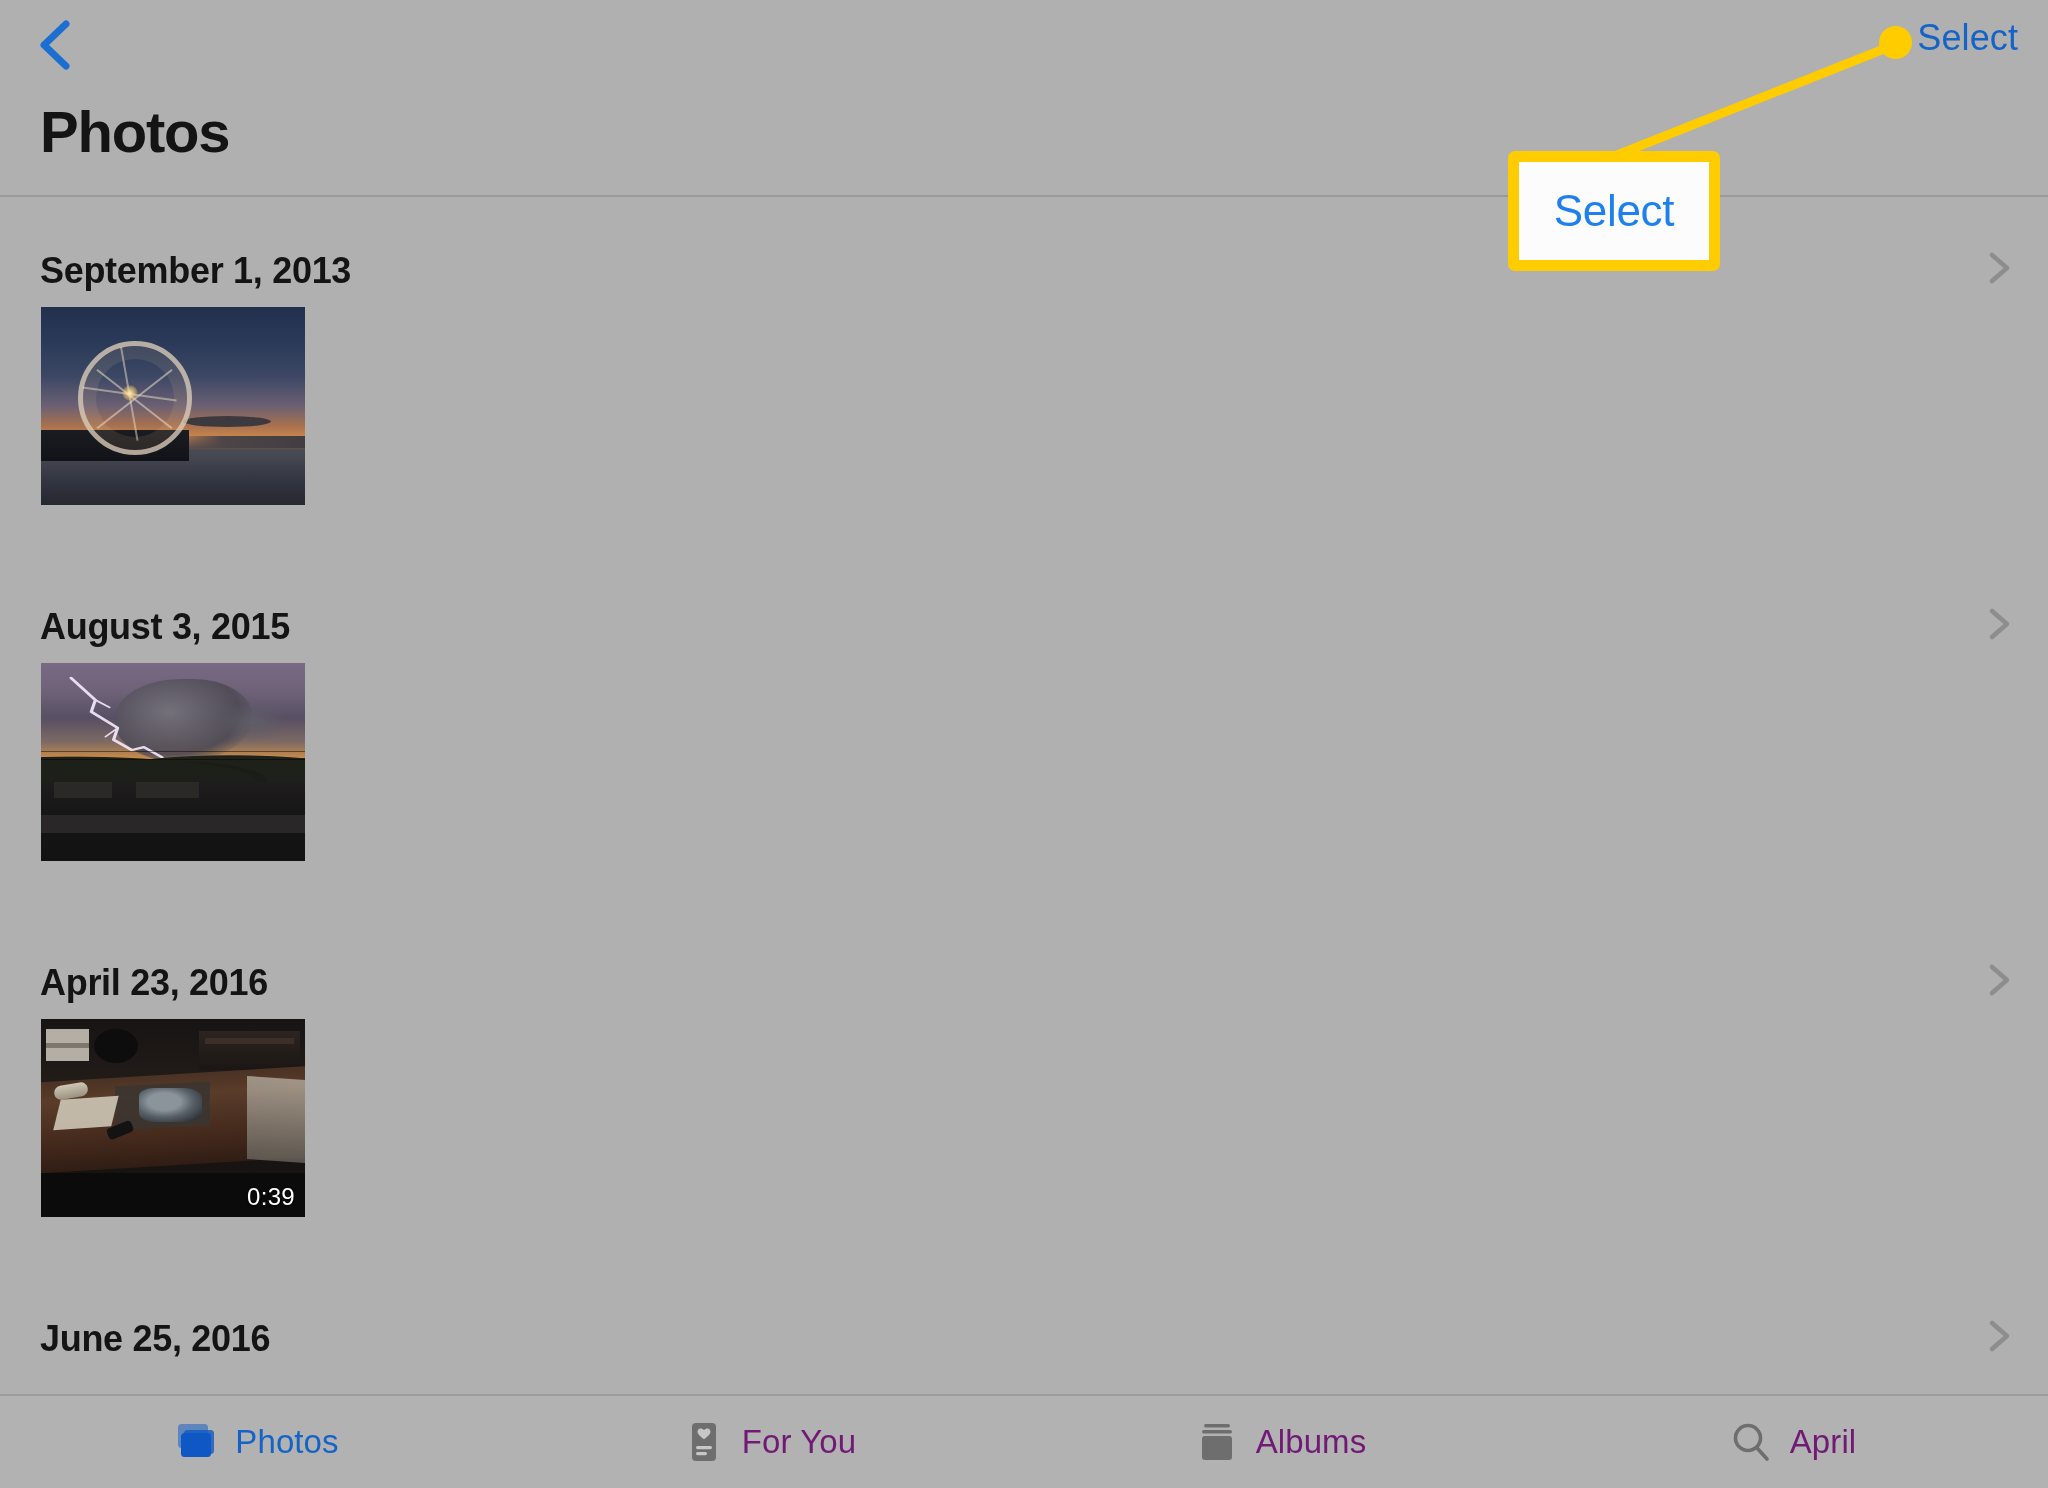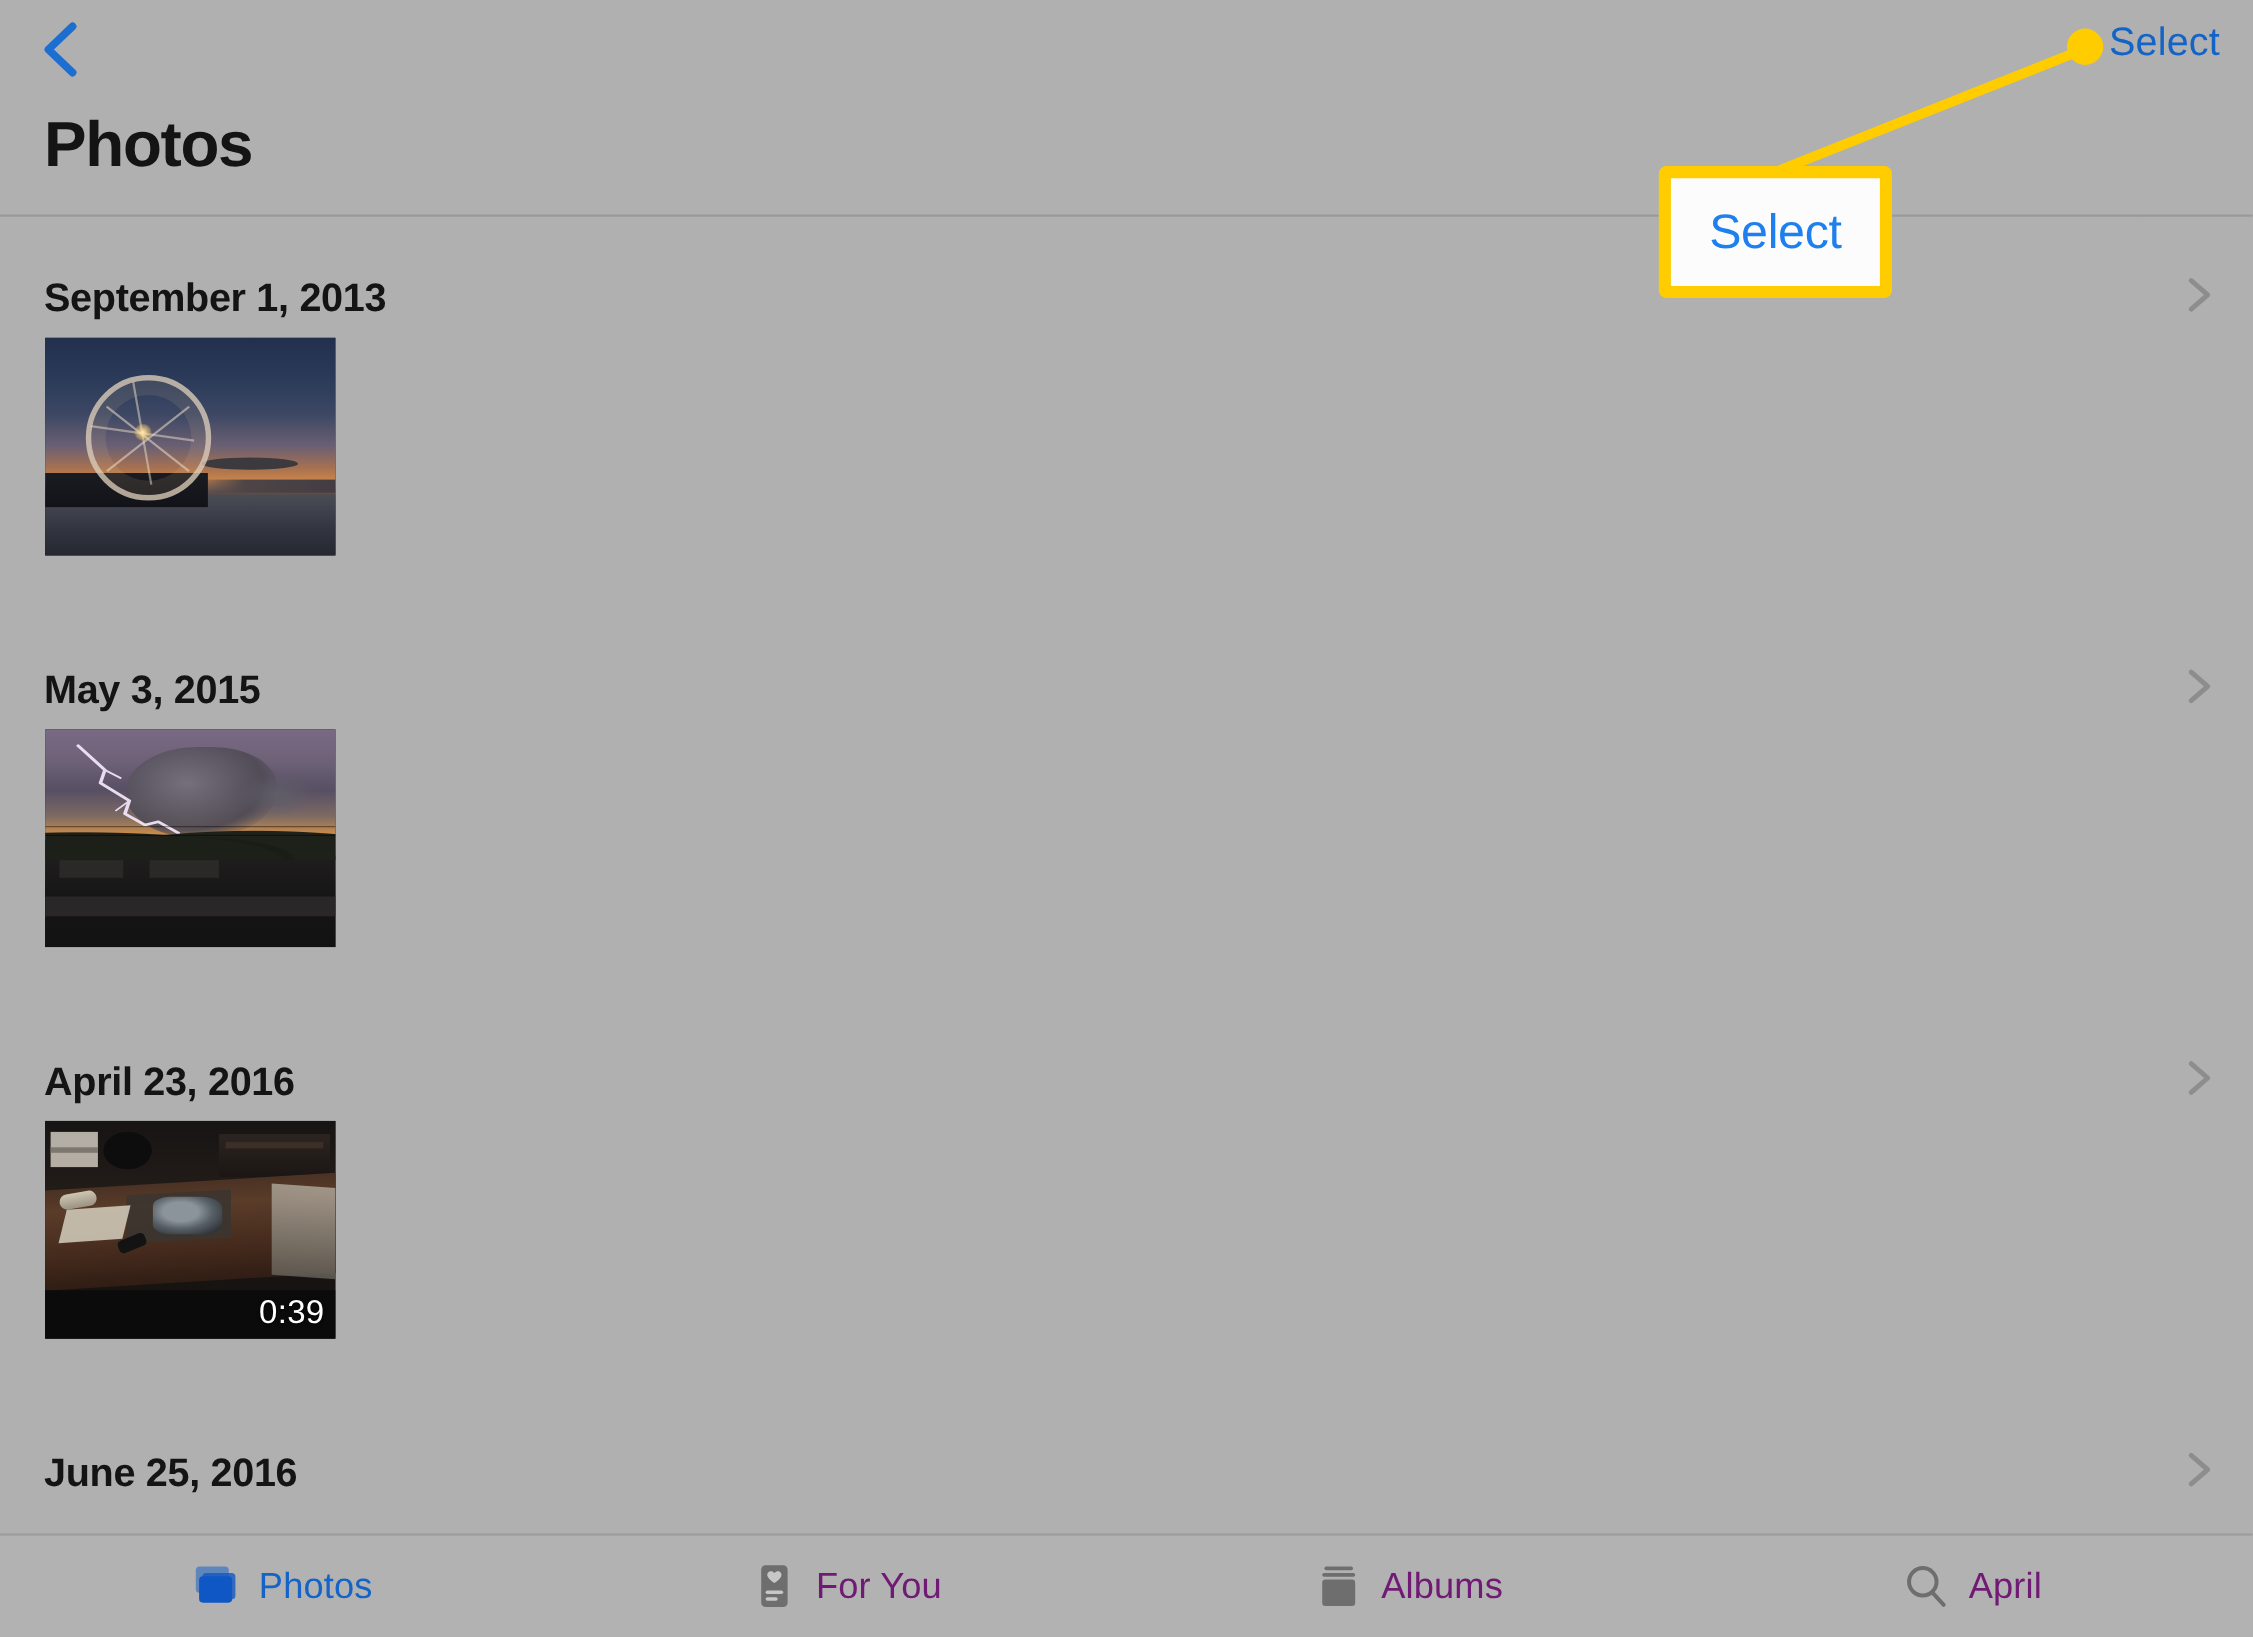--- a/index.html
+++ b/index.html
@@ -115,21 +115,21 @@
   }
   .thumb .scene {
     position: absolute;
     inset: 0;
   }
   .video-duration {
     position: absolute;
     right: 10px;
     bottom: 6px;
     color: #ffffff;
-    font-size: 30px;
+    font-size: 24px;
     font-weight: 500;
     text-shadow: 0 1px 3px rgba(0,0,0,.85);
     letter-spacing: 0.3px;
     margin-top: 40px;
   }
 
   
   .s-ferris {
     background:
       linear-gradient(to bottom,
@@ -549,21 +549,21 @@
             <div class="wheel"></div>
             <div class="hub"></div>
             <div class="glow"></div>
           </div>
         </div>
       </div>
     </div>
 
     <div class="day-group">
       <div class="day-header">
-        <div class="day-label">May 3, 2015</div>
+        <div class="day-label">August 3, 2015</div>
         <div class="day-chevron">
           <svg width="42" height="42" viewBox="0 0 42 42" aria-hidden="true">
             <polyline points="14,8 29,21 14,34" fill="none" stroke="#8d8d8d" stroke-width="4.5" stroke-linecap="round" stroke-linejoin="round"></polyline>
           </svg>
         </div>
       </div>
       <div class="thumb-row">
         <div class="thumb">
           <div class="scene s-storm">
             <div class="cloudmass"></div>

